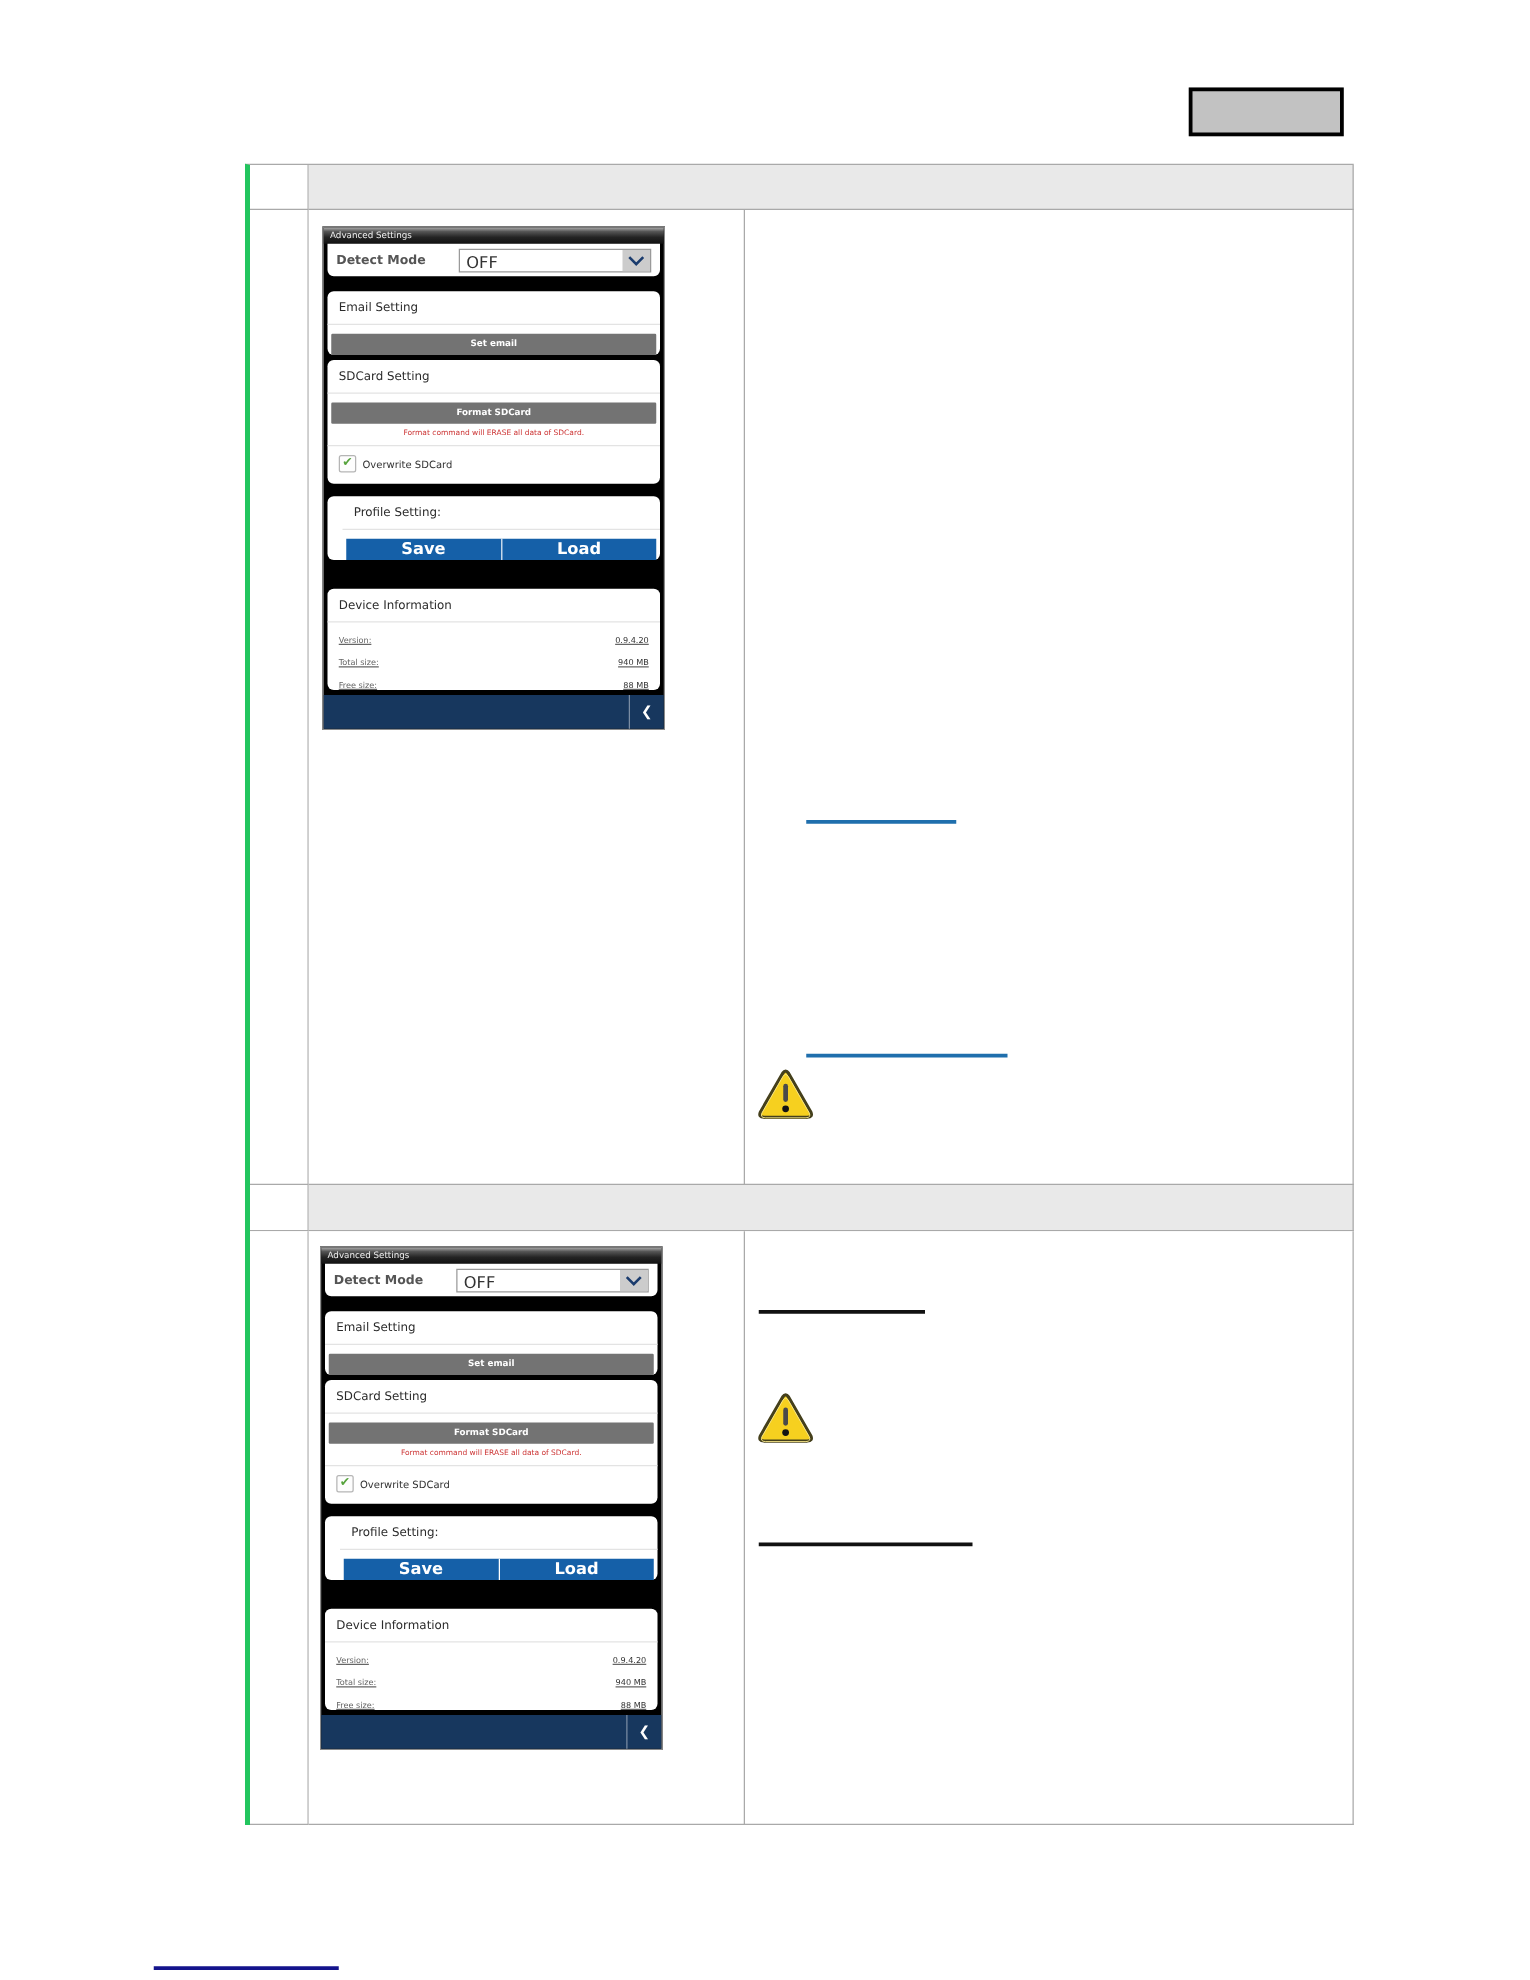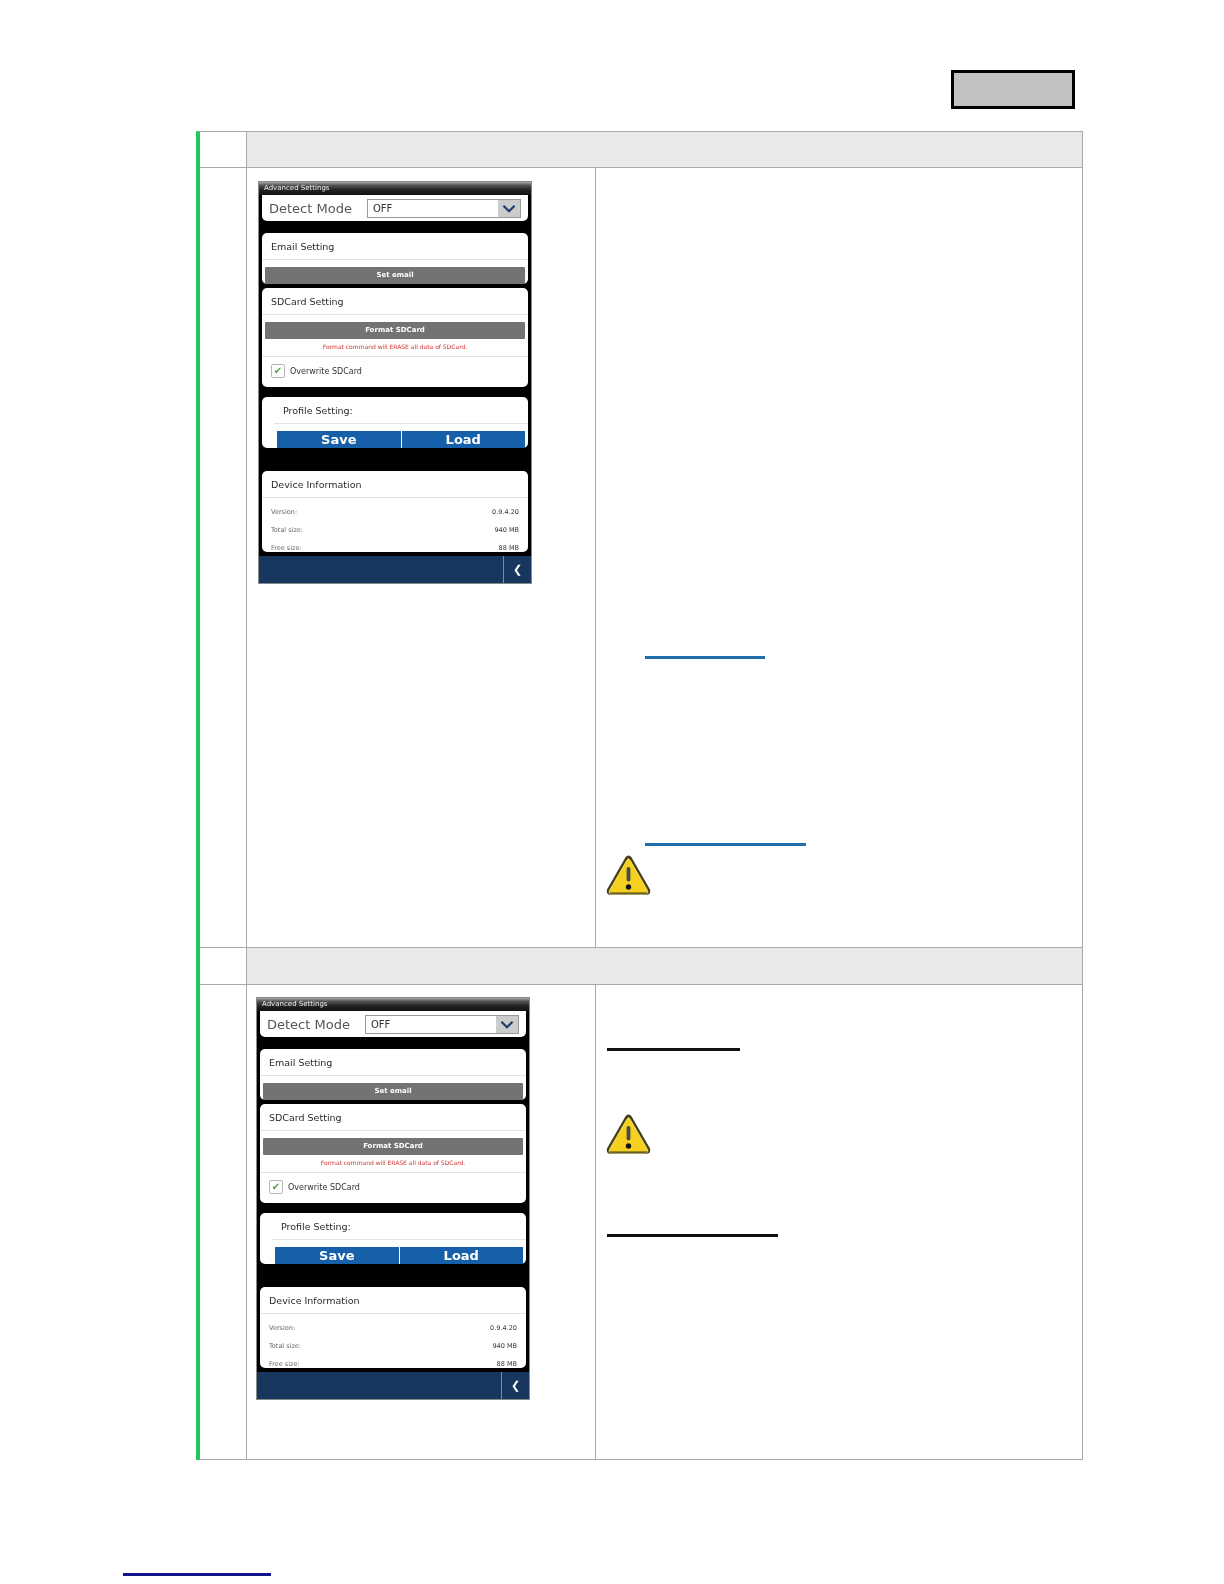--- a/index.html
+++ b/index.html
@@ -40,23 +40,23 @@
     height:13px;line-height:13px;padding-left:5px;color:#efefef;font-size:7px;
     background:linear-gradient(180deg,#aaaaaa 0%,#555555 25%,#242424 60%,#111111 100%);
     white-space:nowrap;overflow:hidden;
   }
   .p-body{padding:0 3px;}
   .card{background:#ffffff;border-radius:5px;}
   .card-detect{
     border-radius:0 0 5px 5px;height:26px;display:flex;align-items:center;
     justify-content:space-between;padding:0 7px;margin-bottom:12px;
   }
-  .dm-label{font-size:13px;color:#555;}
+  .dm-label{font-size:10px;color:#555;font-weight:bold;}
   .dropdown{width:152px;height:17px;border:1px solid #9a9a9a;display:flex;background:#fff;}
-  .dd-value{flex:1;font-size:10px;color:#333;padding:3px 0 0 5px;}
+  .dd-value{flex:1;font-size:13px;color:#333;padding:3px 0 0 5px;}
   .dd-arrow{width:22px;background:#cccccc;display:flex;align-items:center;justify-content:center;}
   .card-h{font-size:9.5px;color:#2b2b2b;padding:8px 9px 7px;}
   .card-div{border-top:1px solid #e3e3e3;}
   .btn-blue{
     margin:7px 3px 4px;height:17px;line-height:17px;text-align:center;
     background:#737373;color:#fff;font-size:7px;font-weight:bold;border-radius:1px;
   }
   .card-email{margin-bottom:4px;}
   .card-sd{margin-bottom:10px;}
   .sd-warning{font-size:6px;color:#cc3333;text-align:center;margin:2px 6px 6px;}
@@ -67,21 +67,21 @@
   }
   .cb-label{font-size:8px;color:#333;}
   .card-profile{margin-bottom:23px;padding-left:12px;}
   .btn-row{display:flex;margin:7px 3px 4px;}
   .btn-row .btn-half{
     flex:1;height:17px;line-height:17px;text-align:center;background:#1560a8;
     color:#fff;font-size:13px;font-weight:bold;
   }
   .btn-row .btn-half:first-child{border-right:1px solid #ffffff;}
   .card-device{margin-bottom:4px;}
-  .info-row{display:flex;justify-content:space-between;padding:0 9px;font-size:6.5px;color:#666;margin-top:10px;}
+  .info-row{display:flex;justify-content:space-between;padding:0 9px;font-size:6.5px;color:#666;margin-top:10px;text-decoration:underline;}
   .info-row .val{color:#333;}
   .p-nav{height:27px;background:#17375e;display:flex;}
   .p-nav-left{flex:1;}
   .p-nav-back{
     width:27px;border-left:1px solid #7a8ca3;color:#fff;display:flex;
     align-items:center;justify-content:center;font-size:11px;
   }
 </style>
 </head>
 <body>

